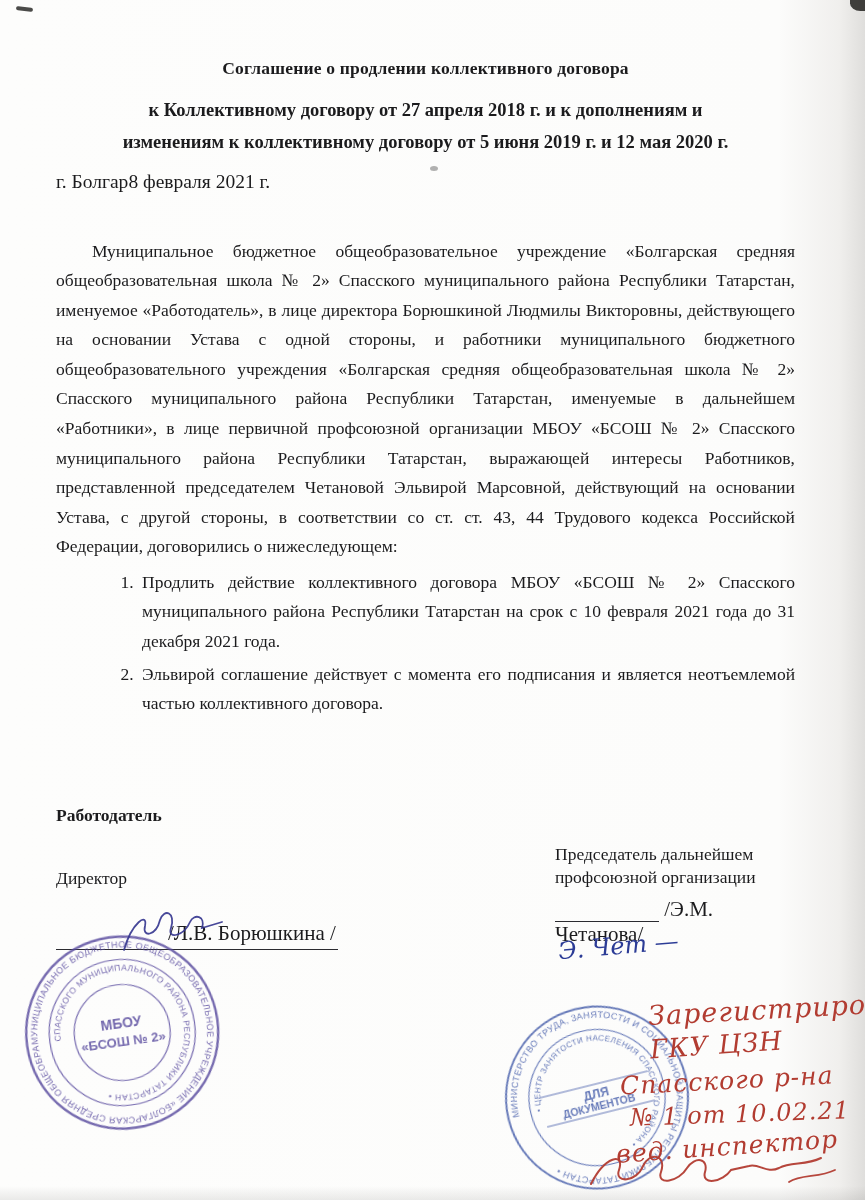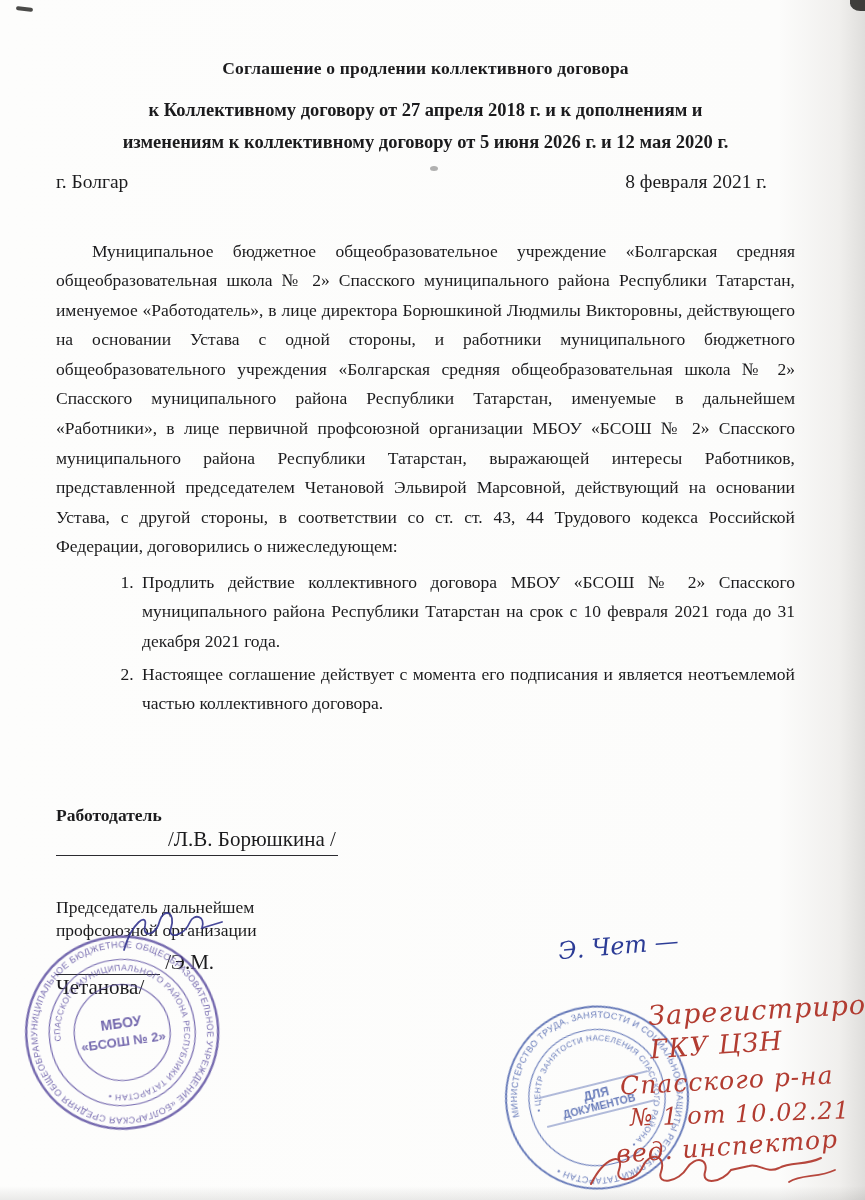--- a/index.html
+++ b/index.html
@@ -18,32 +18,32 @@
     position: absolute; left: 0; right: 0; bottom: 0; height: 14px;
     background: linear-gradient(180deg, rgba(0,0,0,0) 0%, rgba(60,58,55,0.10) 100%);
   }
   .doc { position: relative; z-index: 1; padding: 58px 70px 0 56px; }
 
   .title { text-align: center; font-weight: bold; font-size: 17.5px; letter-spacing: .2px; }
   .subtitle { margin-top: 16px; text-align: center; font-weight: bold; font-size: 18.5px; line-height: 1.72; }
   .subtitle span { display: block; }
 
   .row-placedate {
-    margin-top: 12px; display: flex; justify-content: space-between;
+    margin-top: 12px; display: flex; 
     font-size: 19.5px; padding-right: 28px;
   }
 
   .body-par {
     margin: 44px 0 0 0; font-size: 17.5px; line-height: 1.69;
     text-align: justify; text-indent: 36px;
   }
   ol.terms { margin: 6px 0 0 0; padding-left: 66px; font-size: 17.5px; line-height: 1.69; }
   ol.terms li { text-align: justify; padding-left: 4px; margin-top: 3px; margin-left: 16px; }
 
-  .signatures { margin-top: 84px; display: flex; justify-content: space-between; flex-direction: column; }
+  .signatures { margin-top: 84px; display: flex; justify-content: space-between; }
   .sig-col-left  { width: 310px; }
   .sig-col-right { width: 240px; }
   .sig-header { font-weight: bold; font-size: 17.5px; line-height: 24px; }
   .sig-role { margin-top: 40px; font-size: 17.5px; line-height: 1.35; height: 54px; }
   .sig-row { position: relative; font-size: 21px; }
   .sig-line-left {
     display: inline-block; width: 282px; border-bottom: 1.6px solid #2b2b30;
     padding: 0 0 3px 112px; white-space: nowrap;
   }
   .sig-blank {
@@ -83,38 +83,39 @@
 </head>
 <body>
 
 <div class="page">
   <div class="doc">
 
     <div class="title">Соглашение о продлении коллективного договора</div>
 
     <div class="subtitle">
       <span>к Коллективному договору от 27 апреля 2018 г. и к дополнениям и</span>
-      <span>изменениям к коллективному договору от 5 июня 2026 г. и 12 мая 2020 г.</span>
+      <span>изменениям к коллективному договору от 5 июня 2019 г. и 12 мая 2020 г.</span>
     </div>
 
     <div class="row-placedate">
       <span>г. Болгар</span>
       <span>8 февраля 2021 г.</span>
     </div>
 
     <p class="body-par">Муниципальное бюджетное общеобразовательное учреждение «Болгарская средняя общеобразовательная школа № 2» Спасского муниципального района Республики Татарстан, именуемое «Работодатель», в лице директора Борюшкиной Людмилы Викторовны, действующего на основании  Устава с одной стороны, и работники муниципального бюджетного общеобразовательного учреждения «Болгарская средняя общеобразовательная школа № 2» Спасского муниципального района Республики Татарстан, именуемые в дальнейшем «Работники», в лице первичной профсоюзной организации МБОУ «БСОШ № 2» Спасского муниципального района Республики Татарстан, выражающей интересы Работников, представленной председателем Четановой Эльвирой Марсовной, действующий на основании Устава, с другой стороны, в соответствии со ст. ст. 43, 44 Трудового кодекса Российской Федерации, договорились о нижеследующем:</p>
 
     <ol class="terms">
       <li>Продлить действие коллективного договора МБОУ «БСОШ № 2» Спасского муниципального района Республики Татарстан на срок с 10 февраля 2021 года до 31 декабря 2021 года.</li>
-      <li>Настоящее соглашение действует с момента его подписания и является неотъемлемой частью коллективного договора.</li>
+      <li>Эльвирой соглашение действует с момента его подписания и является неотъемлемой частью коллективного договора.</li>
     </ol>
 
     <div class="signatures">
       <div class="sig-col-left">
         <div class="sig-header">Работодатель</div>
+        <div class="sig-role">Директор</div>
         <div class="sig-row">
           <span class="sig-line-left">/Л.В. Борюшкина /</span>
         </div>
       </div>
       <div class="sig-col-right">
         <div class="sig-role">
           <span style="display:block">Председатель дальнейшем</span>
           <span style="display:block">профсоюзной организации</span>
         </div>
         <div class="sig-row">

